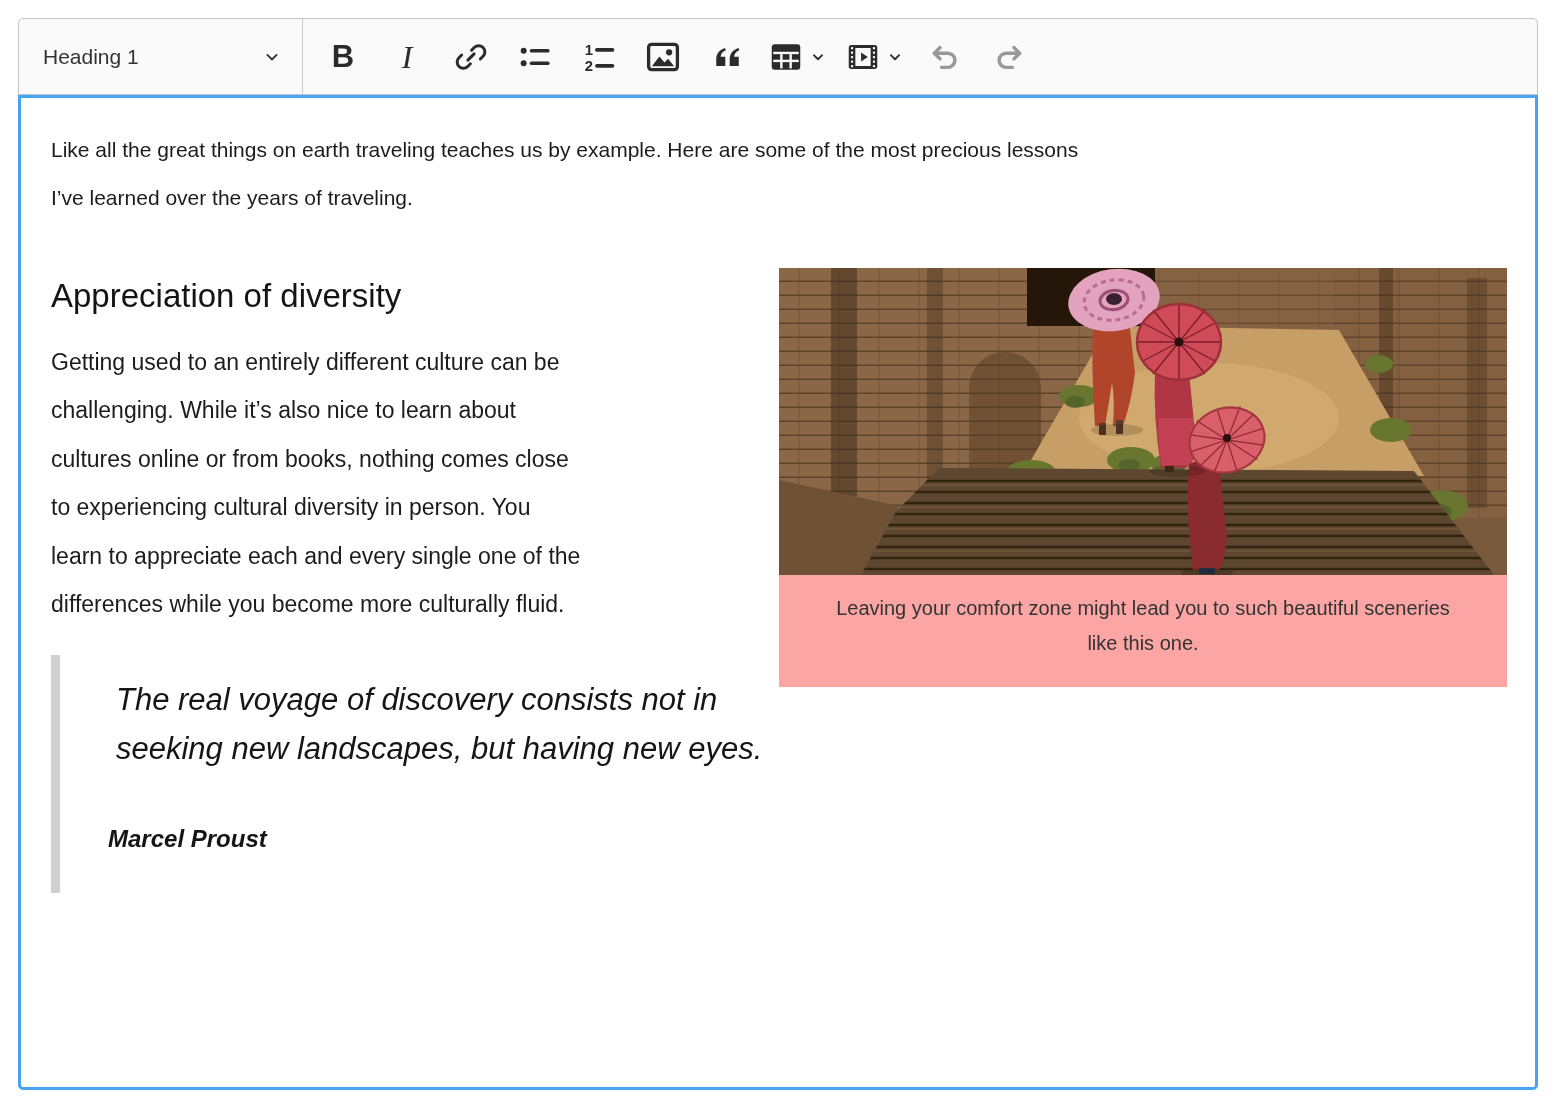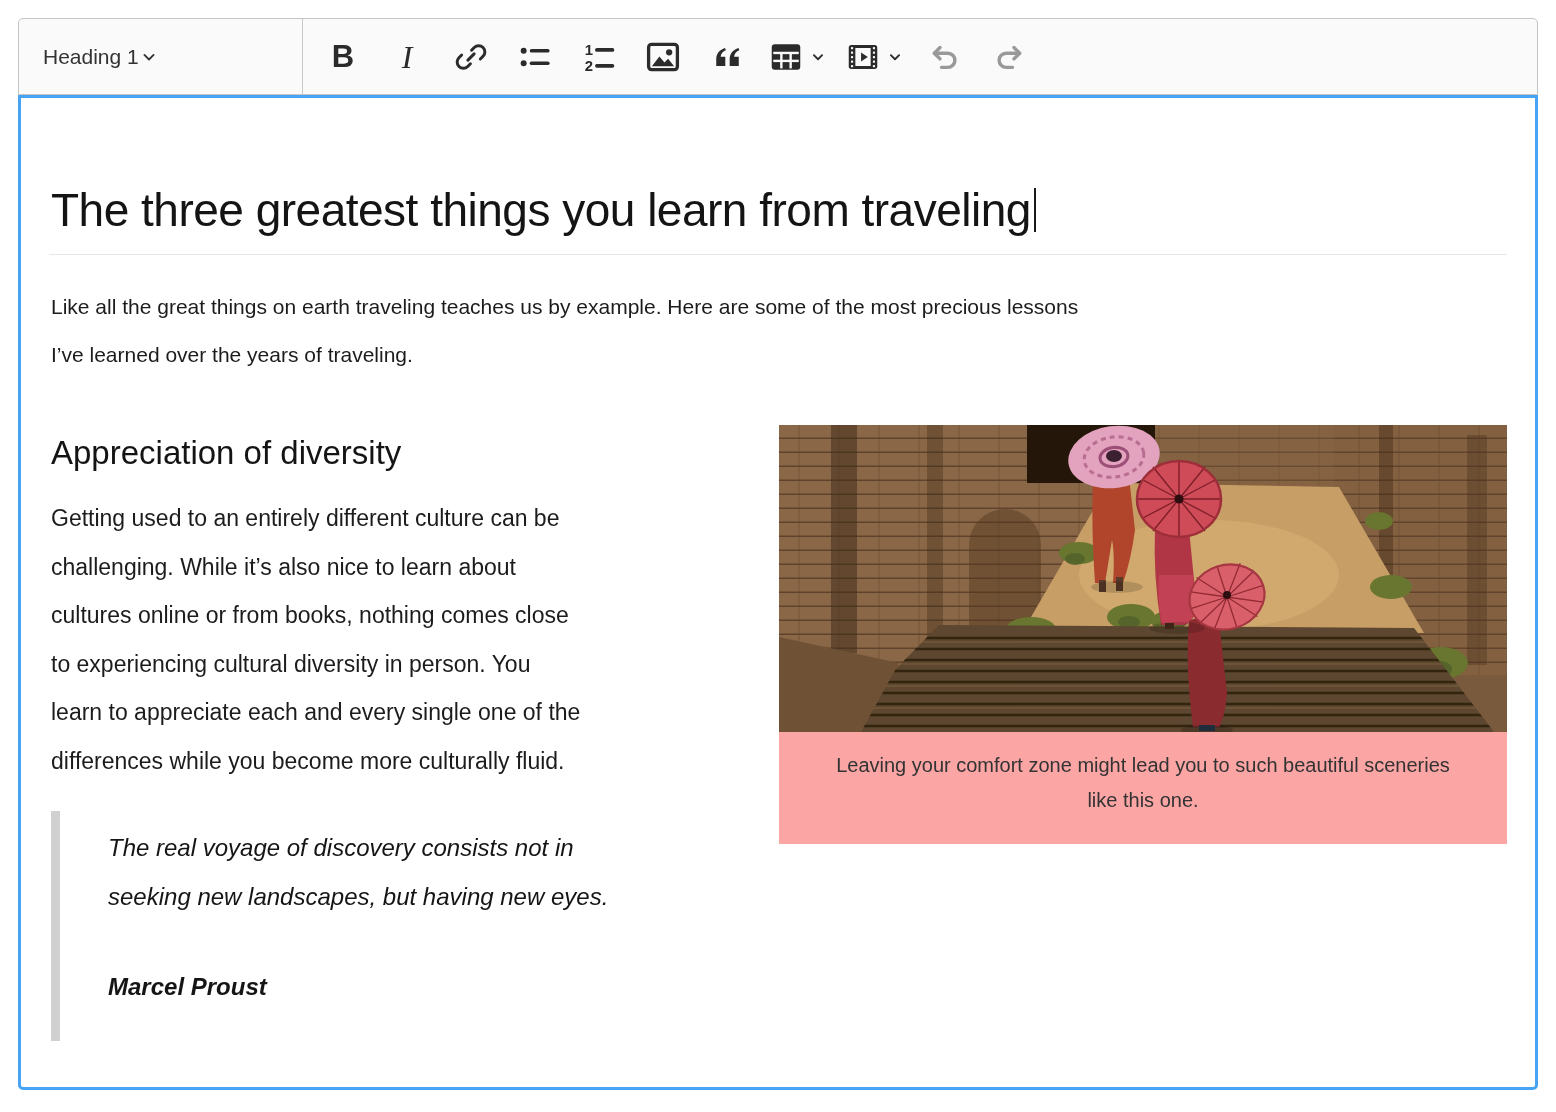--- a/index.html
+++ b/index.html
@@ -10,21 +10,21 @@
   .editor-wrap{position:absolute;left:18px;top:18px;width:1520px;}
 
   
   .toolbar{
     box-sizing:border-box;height:77px;width:100%;
     background:#fafafa;border:1px solid #c4c4c4;border-radius:5px 5px 0 0;
     display:flex;align-items:stretch;
   }
   .heading-dd{
     width:283px;box-sizing:border-box;border:none;background:transparent;cursor:pointer;
-    display:flex;align-items:center;
+    display:flex;align-items:center;justify-content:space-between;
     padding:0 20px 0 24px;font-family:inherit;font-size:21px;color:#333;
   }
   .toolbar-sep{width:1px;background:#c9c9c9;}
   .tools{display:flex;align-items:center;padding-left:8px;}
   .tbtn{
     min-width:58px;height:58px;border:none;background:transparent;cursor:pointer;
     display:flex;align-items:center;justify-content:center;gap:5px;border-radius:3px;margin:0 3px;
   }
   .b-glyph{font-size:31px;font-weight:800;color:#2b2b2b;line-height:1;}
   .i-glyph{font-family:"Liberation Serif","DejaVu Serif",serif;font-style:italic;font-size:32px;color:#2b2b2b;line-height:1;}
@@ -50,21 +50,21 @@
     font-size:20px;line-height:35px;text-align:center;padding:16px 36px 26px 36px;
   }
 
   .section-h2{font-size:33px;font-weight:400;color:#141414;margin:54px 0 0 2px;line-height:1.2;}
   .body-p{white-space:pre-line;font-size:23px;line-height:48.5px;margin:22px 0 0 2px;color:#1c1c1c;}
 
   blockquote.bq{
     margin:26px 0 0 2px;border-left:9px solid #d0d0d0;
     padding:12px 20px 40px 48px;font-style:italic;
   }
-  .bq-text{white-space:pre-line;font-size:24px;line-height:49px;margin:0;color:#151515;}
+  .bq-text{white-space:pre-line;font-size:31px;line-height:49px;margin:8px;color:#151515;}
   .bq-author{margin:52px 0 0 0;font-size:24px;font-weight:700;color:#151515;}
 </style>
 </head>
 <body>
 
 <div class="editor-wrap">
 
   <div class="toolbar">
 
     <button class="heading-dd">
@@ -213,21 +213,20 @@
             </g>
           </svg>
         </span>
       </button>
 
     </div>
   </div>
 
   <div class="content">
 
-    <h1 class="doc-title"><span>The three greatest things you learn from traveling</span><span class="caret"></span></h1>
 
     <p class="intro">Like all the great things on earth traveling teaches us by example. Here are some of the most precious lessons
 I’ve learned over the years of traveling.</p>
 
     <figure class="side">
       <svg class="photo" viewBox="0 0 728 307" preserveAspectRatio="none">
         <defs>
           <pattern id="brick" width="40" height="14" patternUnits="userSpaceOnUse">
             <rect width="40" height="14" fill="#8a6746"></rect>
             <path d="M0 13.2 H40" stroke="#5e422b" stroke-width="1.6"></path>

